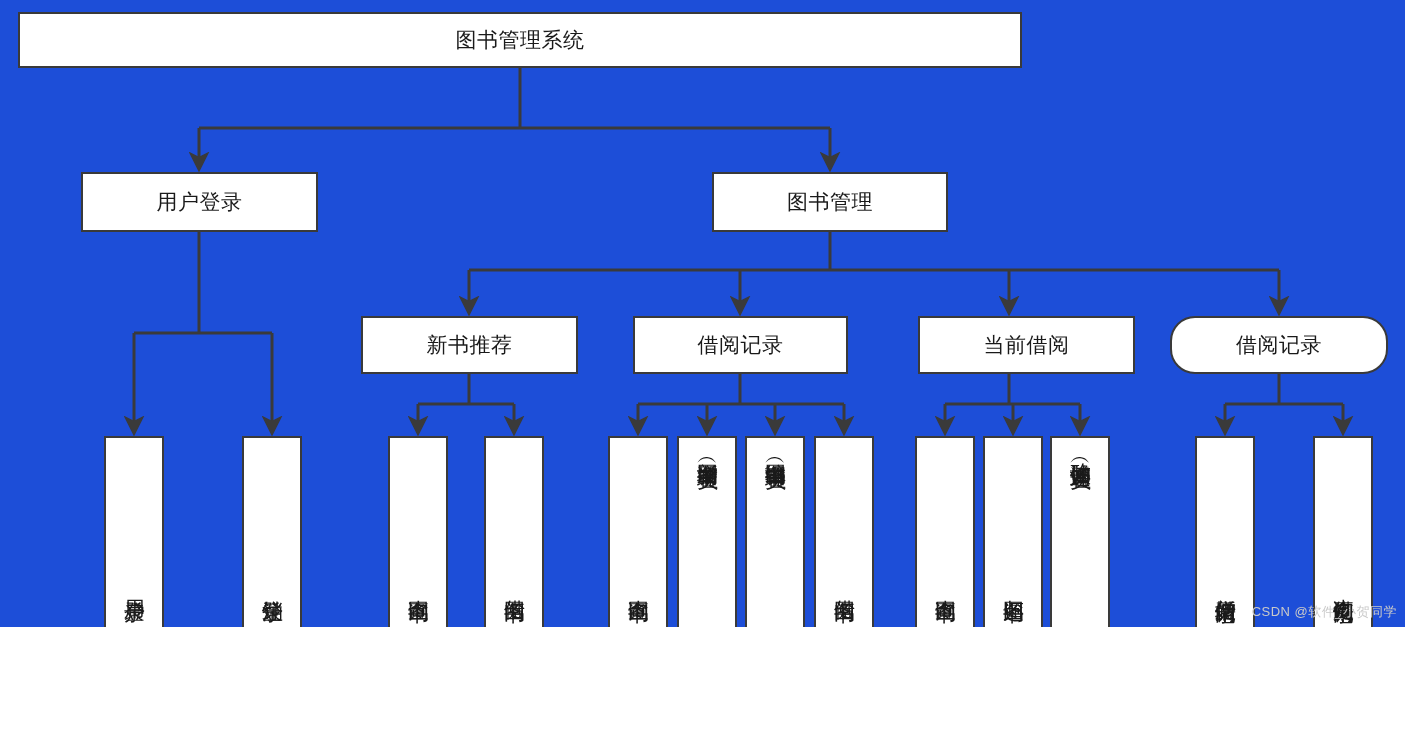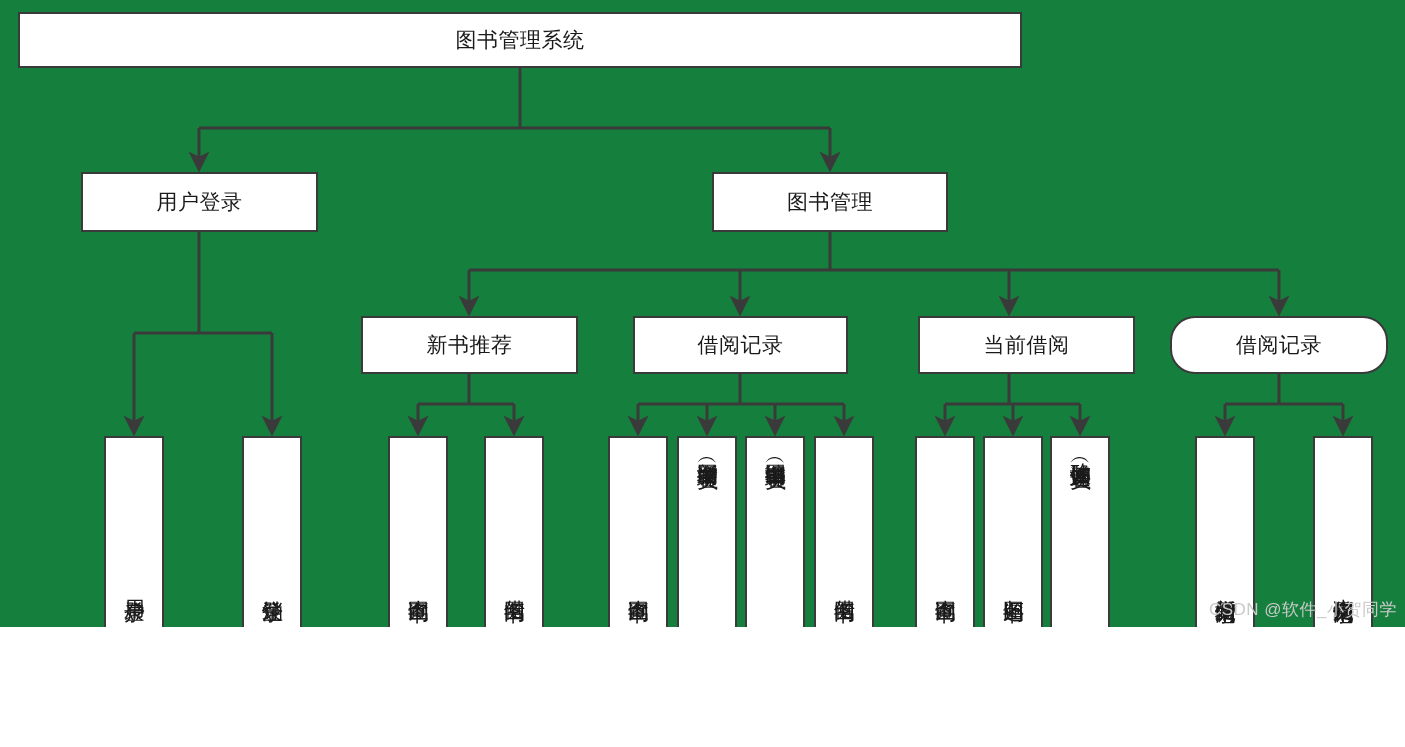--- a/index.html
+++ b/index.html
@@ -8,21 +8,21 @@
     padding: 0;
     background: #ffffff;
   }
   body {
     font-family: "Liberation Sans", "DejaVu Sans", sans-serif;
   }
   #canvas {
     position: relative;
     width: 1405px;
     height: 627px;
-    background: #15803d;
+    background: #1d4ed8;
     overflow: hidden;
   }
   #wires {
     position: absolute;
     left: 0;
     top: 0;
     width: 1405px;
     height: 747px;
     pointer-events: none;
   }
@@ -57,21 +57,21 @@
     white-space: nowrap;
   }
   .node.leaf.short {
     align-items: center;
     padding-top: 0;
   }
   .watermark {
     position: absolute;
     right: 8px;
     bottom: 6px;
-    font-size: 17px;
+    font-size: 13px;
     color: #c9c9c9;
     letter-spacing: 0.5px;
     z-index: 5;
     white-space: nowrap;
     text-align: right;
   }
 </style>
 </head>
 <body>
 

